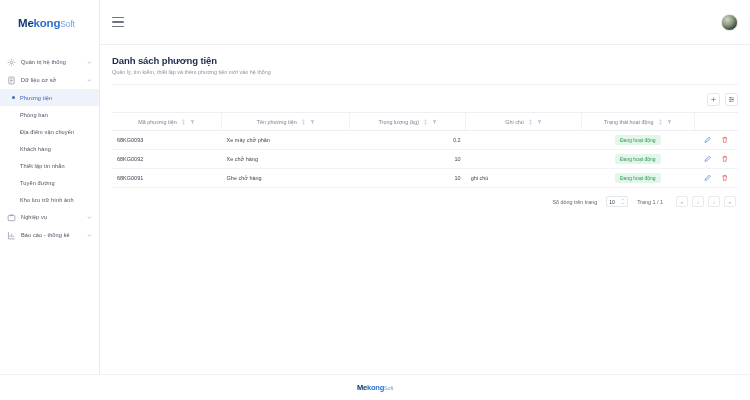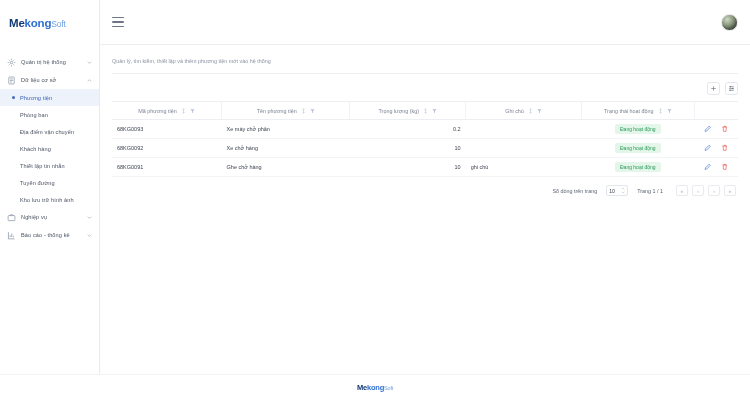--- a/index.html
+++ b/index.html
@@ -14,21 +14,21 @@
   
   .sidebar {
     width: 100px; height: 400px;
     background: #ffffff;
     border-right: 1px solid #e8eaee;
     display: flex; flex-direction: column;
     flex: 0 0 100px;
   }
   .logo-wrap {
     height: 45px; display: flex; align-items: center;
-    padding-left: 9px;
+    padding-left: 18px;
   }
   .logo { font-size: 11.5px; font-weight: bold; letter-spacing: -0.2px; }
   .logo .m1 { color: #123a75; }
   .logo .m2 { color: #2f6fd0; }
   .logo .m3 { color: #6f9fe0; font-weight: normal; font-size: 8.5px; }
 
   .nav { padding-top: 8px; }
   .nav-group { }
   .nav-row {
     display: flex; align-items: center;
@@ -283,20 +283,21 @@
     <header class="topbar">
       <div class="hamburger">
         <span></span>
         <span></span>
         <span></span>
       </div>
       <div class="avatar"></div>
     </header>
 
     <div class="page-head">
+      <div class="page-title">Danh sách phương tiện</div>
       <div class="page-sub">Quản lý, tìm kiếm, thiết lập và thêm phương tiện mới vào hệ thống</div>
     </div>
 
     <div class="content">
       <div class="card">
 
         <div class="card-toolbar">
           <div class="tb-btn">
             <span>
               <svg viewBox="0 0 14 14" fill="none" stroke="currentColor" stroke-width="1.3">

